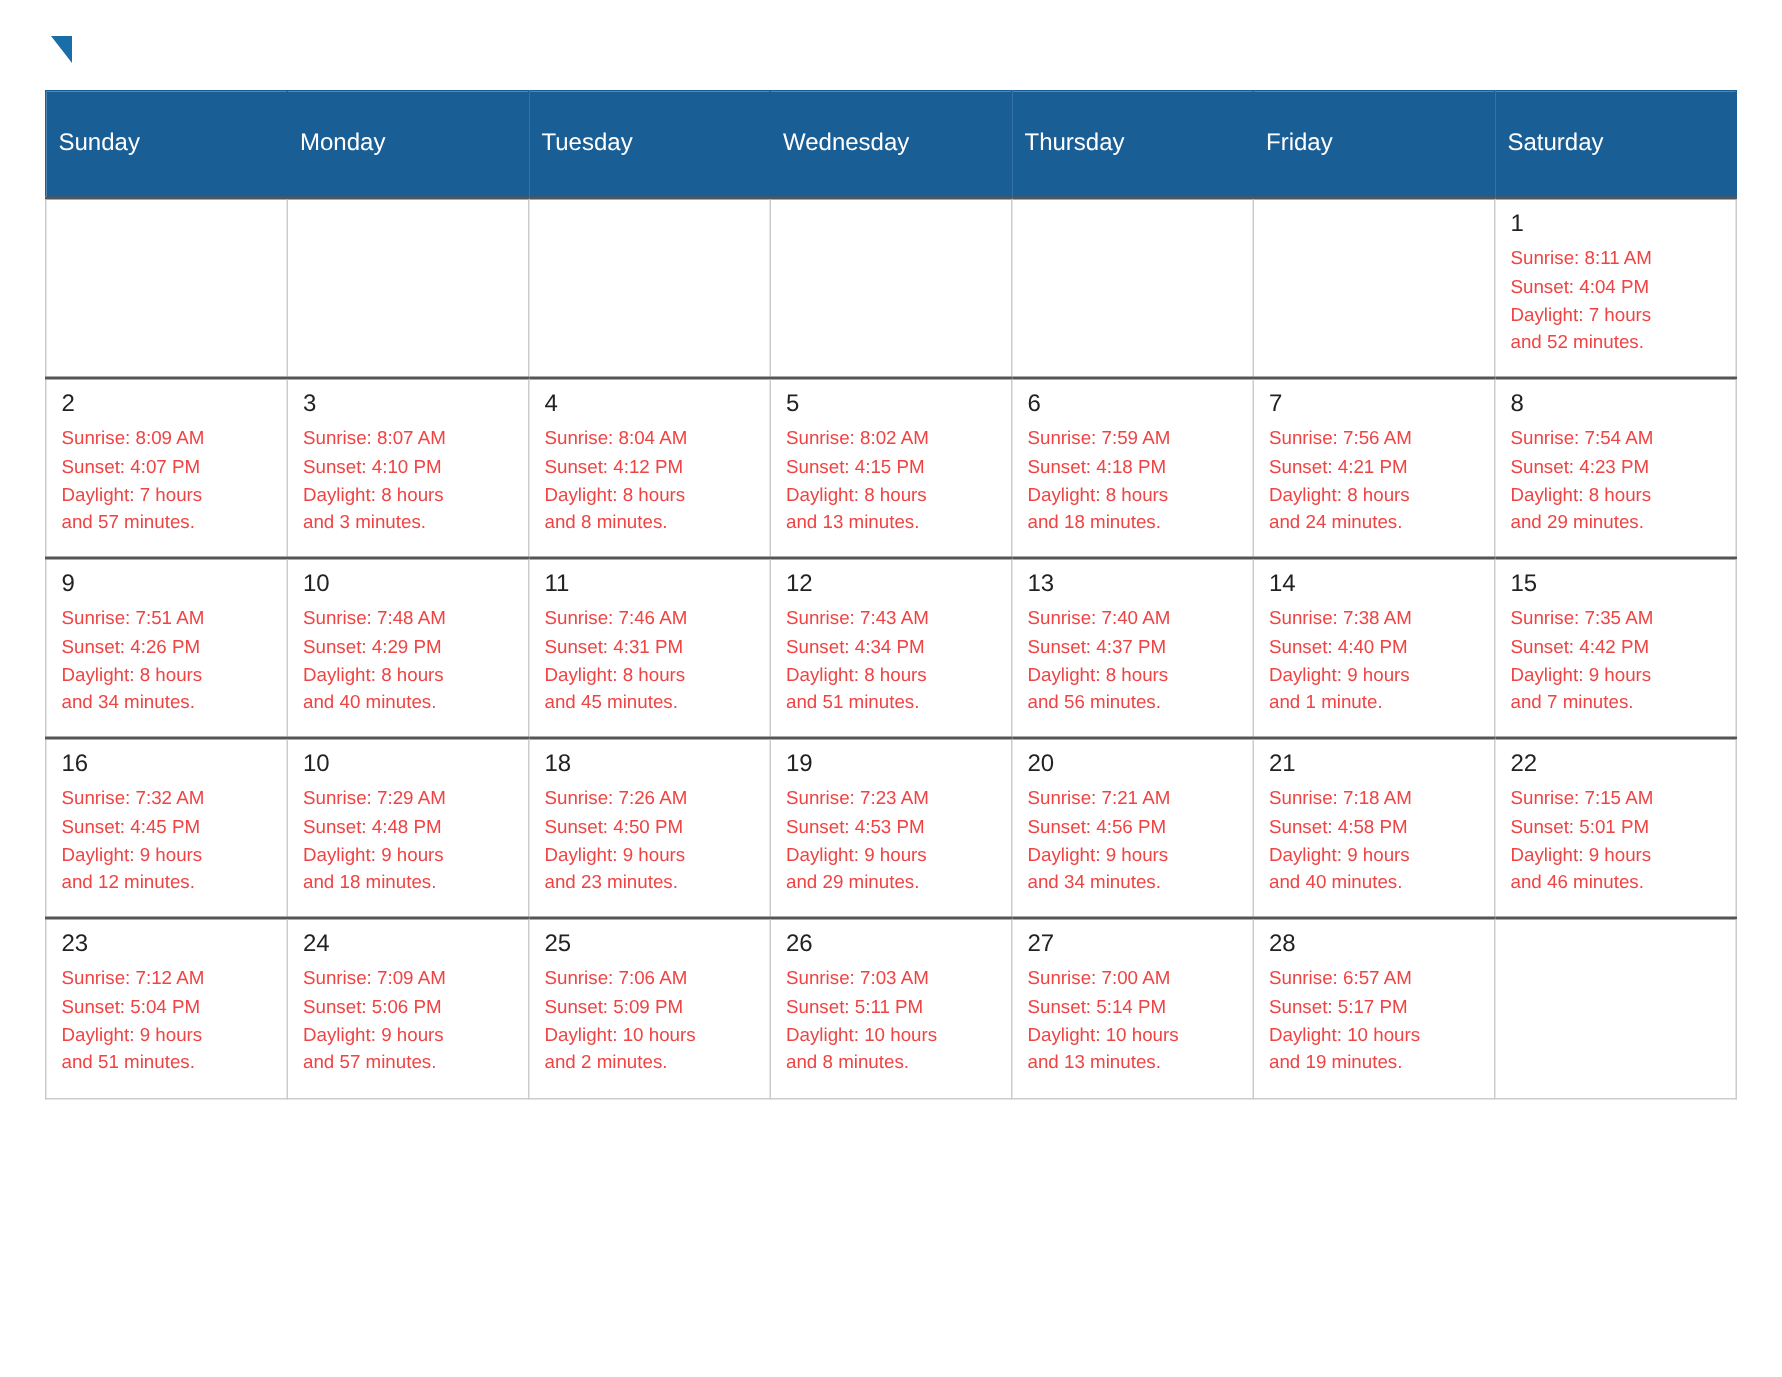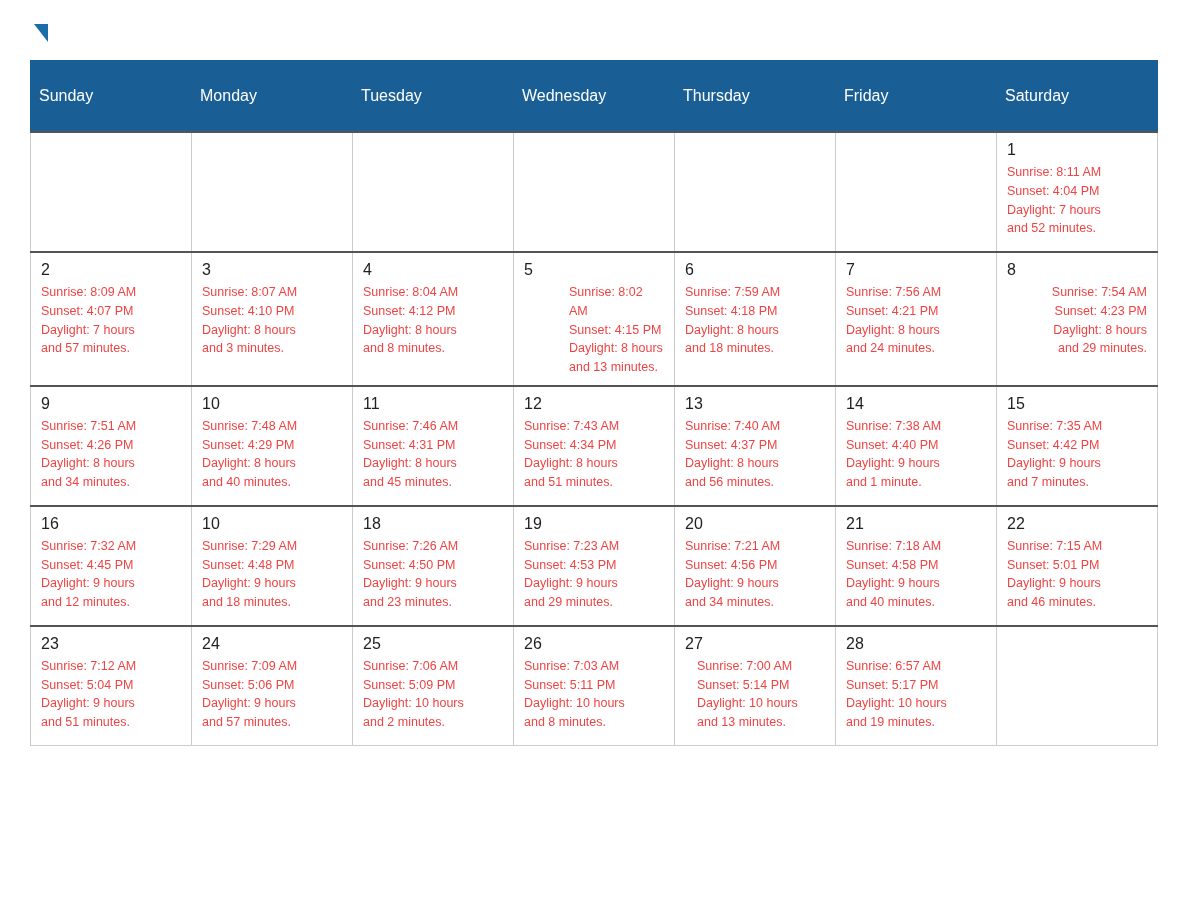--- a/index.html
+++ b/index.html
@@ -166,42 +166,42 @@
         </td>
         <td>
           <span class="day-number">4</span>
           <div class="day-info" style="white-space: pre-line;">Sunrise: 8:04 AM
 Sunset: 4:12 PM
 Daylight: 8 hours
 and 8 minutes.</div>
         </td>
         <td>
           <span class="day-number">5</span>
-          <div class="day-info" style="white-space: pre-line; margin-left: 45px;">Sunrise: 8:02 AM
+          <div class="day-info" style="white-space: pre-line;">Sunrise: 8:02 AM
 Sunset: 4:15 PM
 Daylight: 8 hours
 and 13 minutes.</div>
         </td>
         <td>
           <span class="day-number">6</span>
           <div class="day-info" style="white-space: pre-line;">Sunrise: 7:59 AM
 Sunset: 4:18 PM
 Daylight: 8 hours
 and 18 minutes.</div>
         </td>
         <td>
           <span class="day-number">7</span>
           <div class="day-info" style="white-space: pre-line;">Sunrise: 7:56 AM
 Sunset: 4:21 PM
 Daylight: 8 hours
 and 24 minutes.</div>
         </td>
         <td>
           <span class="day-number">8</span>
-          <div class="day-info" style="white-space: pre-line; text-align: right;">Sunrise: 7:54 AM
+          <div class="day-info" style="white-space: pre-line;">Sunrise: 7:54 AM
 Sunset: 4:23 PM
 Daylight: 8 hours
 and 29 minutes.</div>
         </td>
       </tr>
       <tr class="week-row">
         <td>
           <span class="day-number">9</span>
           <div class="day-info" style="white-space: pre-line;">Sunrise: 7:51 AM
 Sunset: 4:26 PM
@@ -326,21 +326,21 @@
         </td>
         <td>
           <span class="day-number">26</span>
           <div class="day-info" style="white-space: pre-line;">Sunrise: 7:03 AM
 Sunset: 5:11 PM
 Daylight: 10 hours
 and 8 minutes.</div>
         </td>
         <td>
           <span class="day-number">27</span>
-          <div class="day-info" style="white-space: pre-line; margin-left: 12px;">Sunrise: 7:00 AM
+          <div class="day-info" style="white-space: pre-line;">Sunrise: 7:00 AM
 Sunset: 5:14 PM
 Daylight: 10 hours
 and 13 minutes.</div>
         </td>
         <td>
           <span class="day-number">28</span>
           <div class="day-info" style="white-space: pre-line;">Sunrise: 6:57 AM
 Sunset: 5:17 PM
 Daylight: 10 hours
 and 19 minutes.</div>

